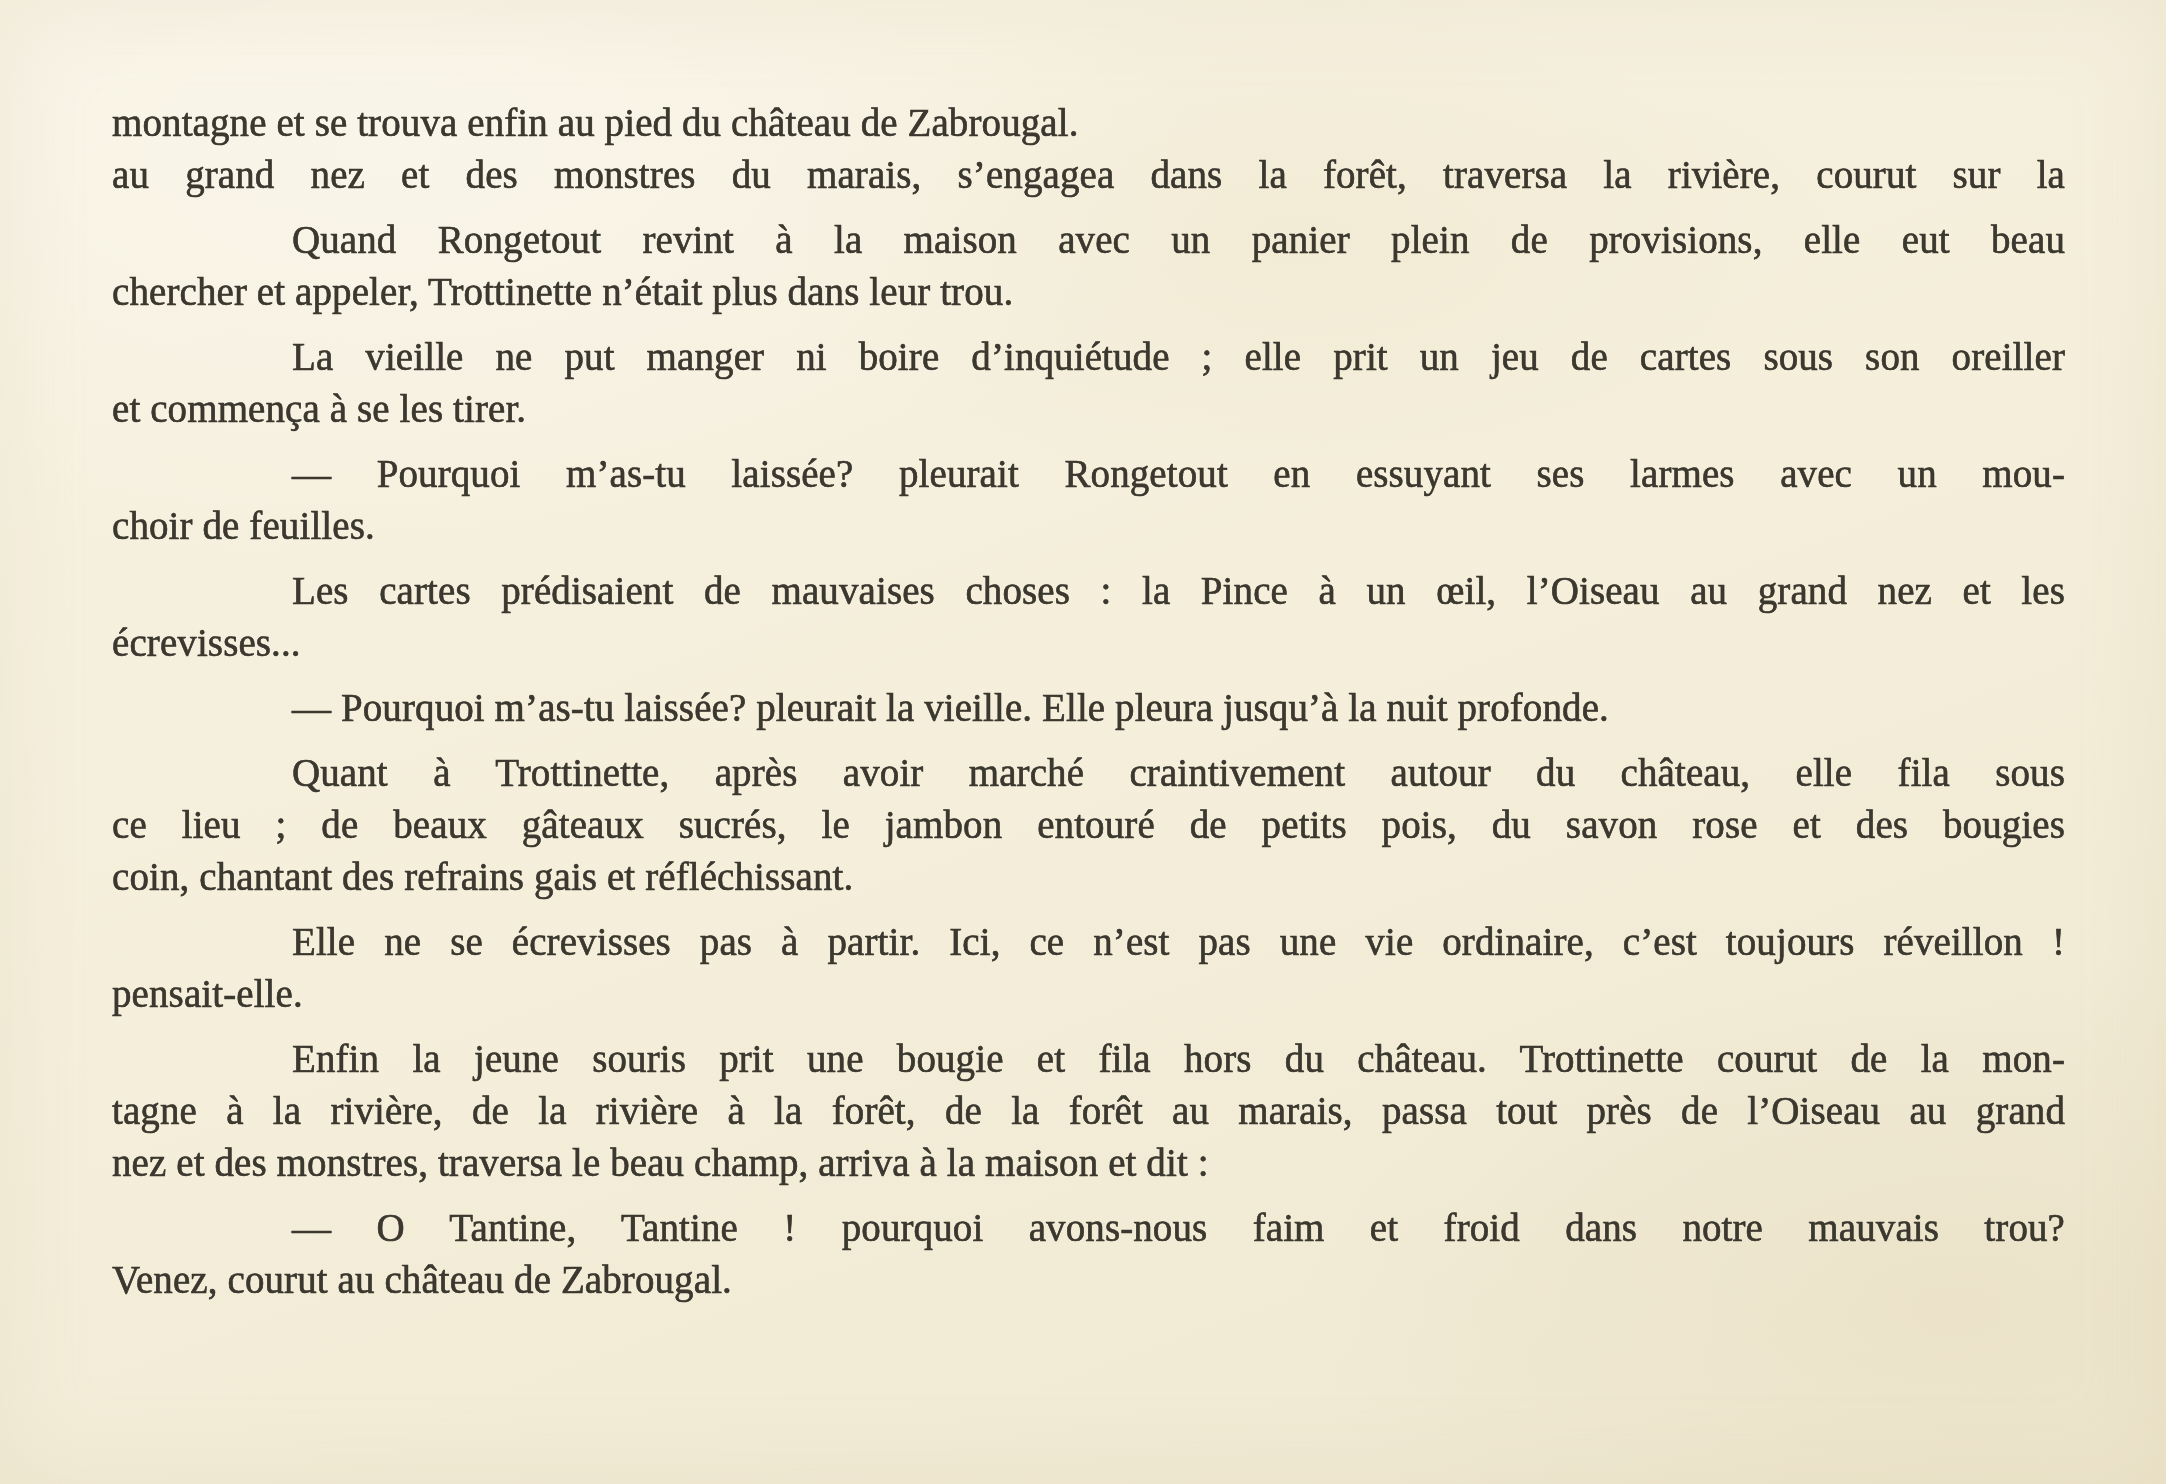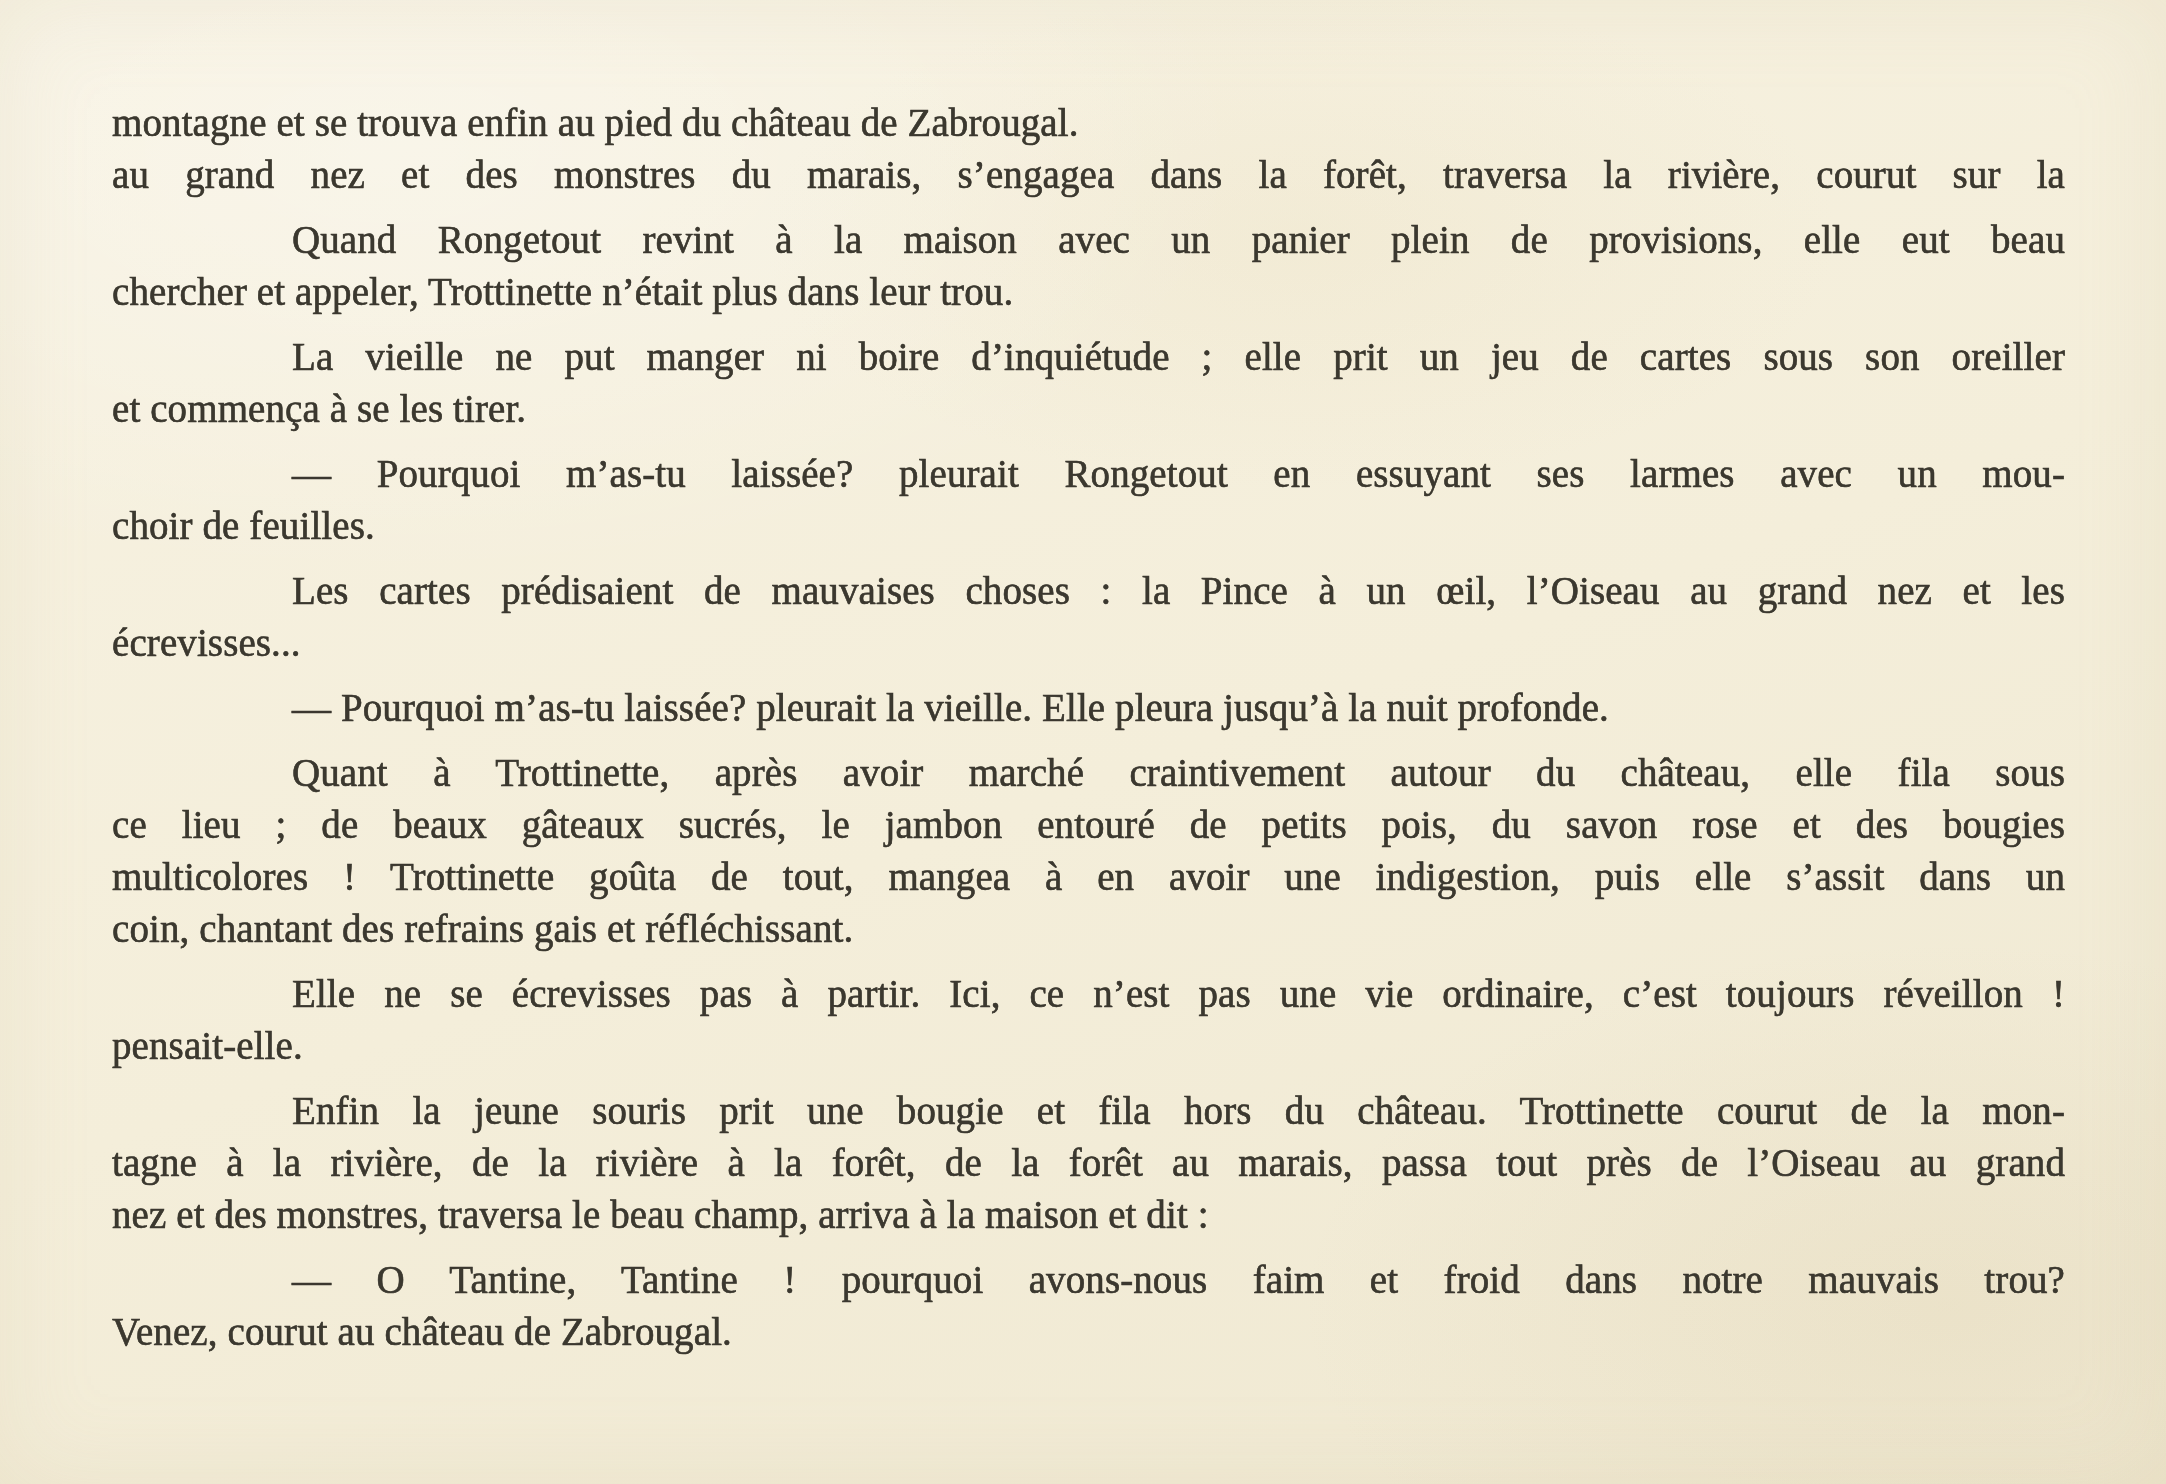--- a/index.html
+++ b/index.html
@@ -68,21 +68,20 @@
       <div class="paragraph">
         <div class="line indented">Les cartes prédisaient de mauvaises choses : la Pince à un œil, l’Oiseau au grand nez et les</div>
         <div class="line last">écrevisses...</div>
       </div>
       <div class="paragraph">
         <div class="line last indented">— Pourquoi m’as-tu laissée? pleurait la vieille. Elle pleura jusqu’à la nuit profonde.</div>
       </div>
       <div class="paragraph">
         <div class="line indented">Quant à Trottinette, après avoir marché craintivement autour du château, elle fila sous</div>
         <div class="line">ce lieu ; de beaux gâteaux sucrés, le jambon entouré de petits pois, du savon rose et des bougies</div>
-        <div class="line">multicolores ! Trottinette goûta de tout, mangea à en avoir une indigestion, puis elle s’assit dans un</div>
         <div class="line last">coin, chantant des refrains gais et réfléchissant.</div>
       </div>
       <div class="paragraph">
         <div class="line indented">Elle ne se écrevisses pas à partir. Ici, ce n’est pas une vie ordinaire, c’est toujours réveillon !</div>
         <div class="line last">pensait-elle.</div>
       </div>
       <div class="paragraph">
         <div class="line indented">Enfin la jeune souris prit une bougie et fila hors du château. Trottinette courut de la mon-</div>
         <div class="line">tagne à la rivière, de la rivière à la forêt, de la forêt au marais, passa tout près de l’Oiseau au grand</div>
         <div class="line last">nez et des monstres, traversa le beau champ, arriva à la maison et dit :</div>

